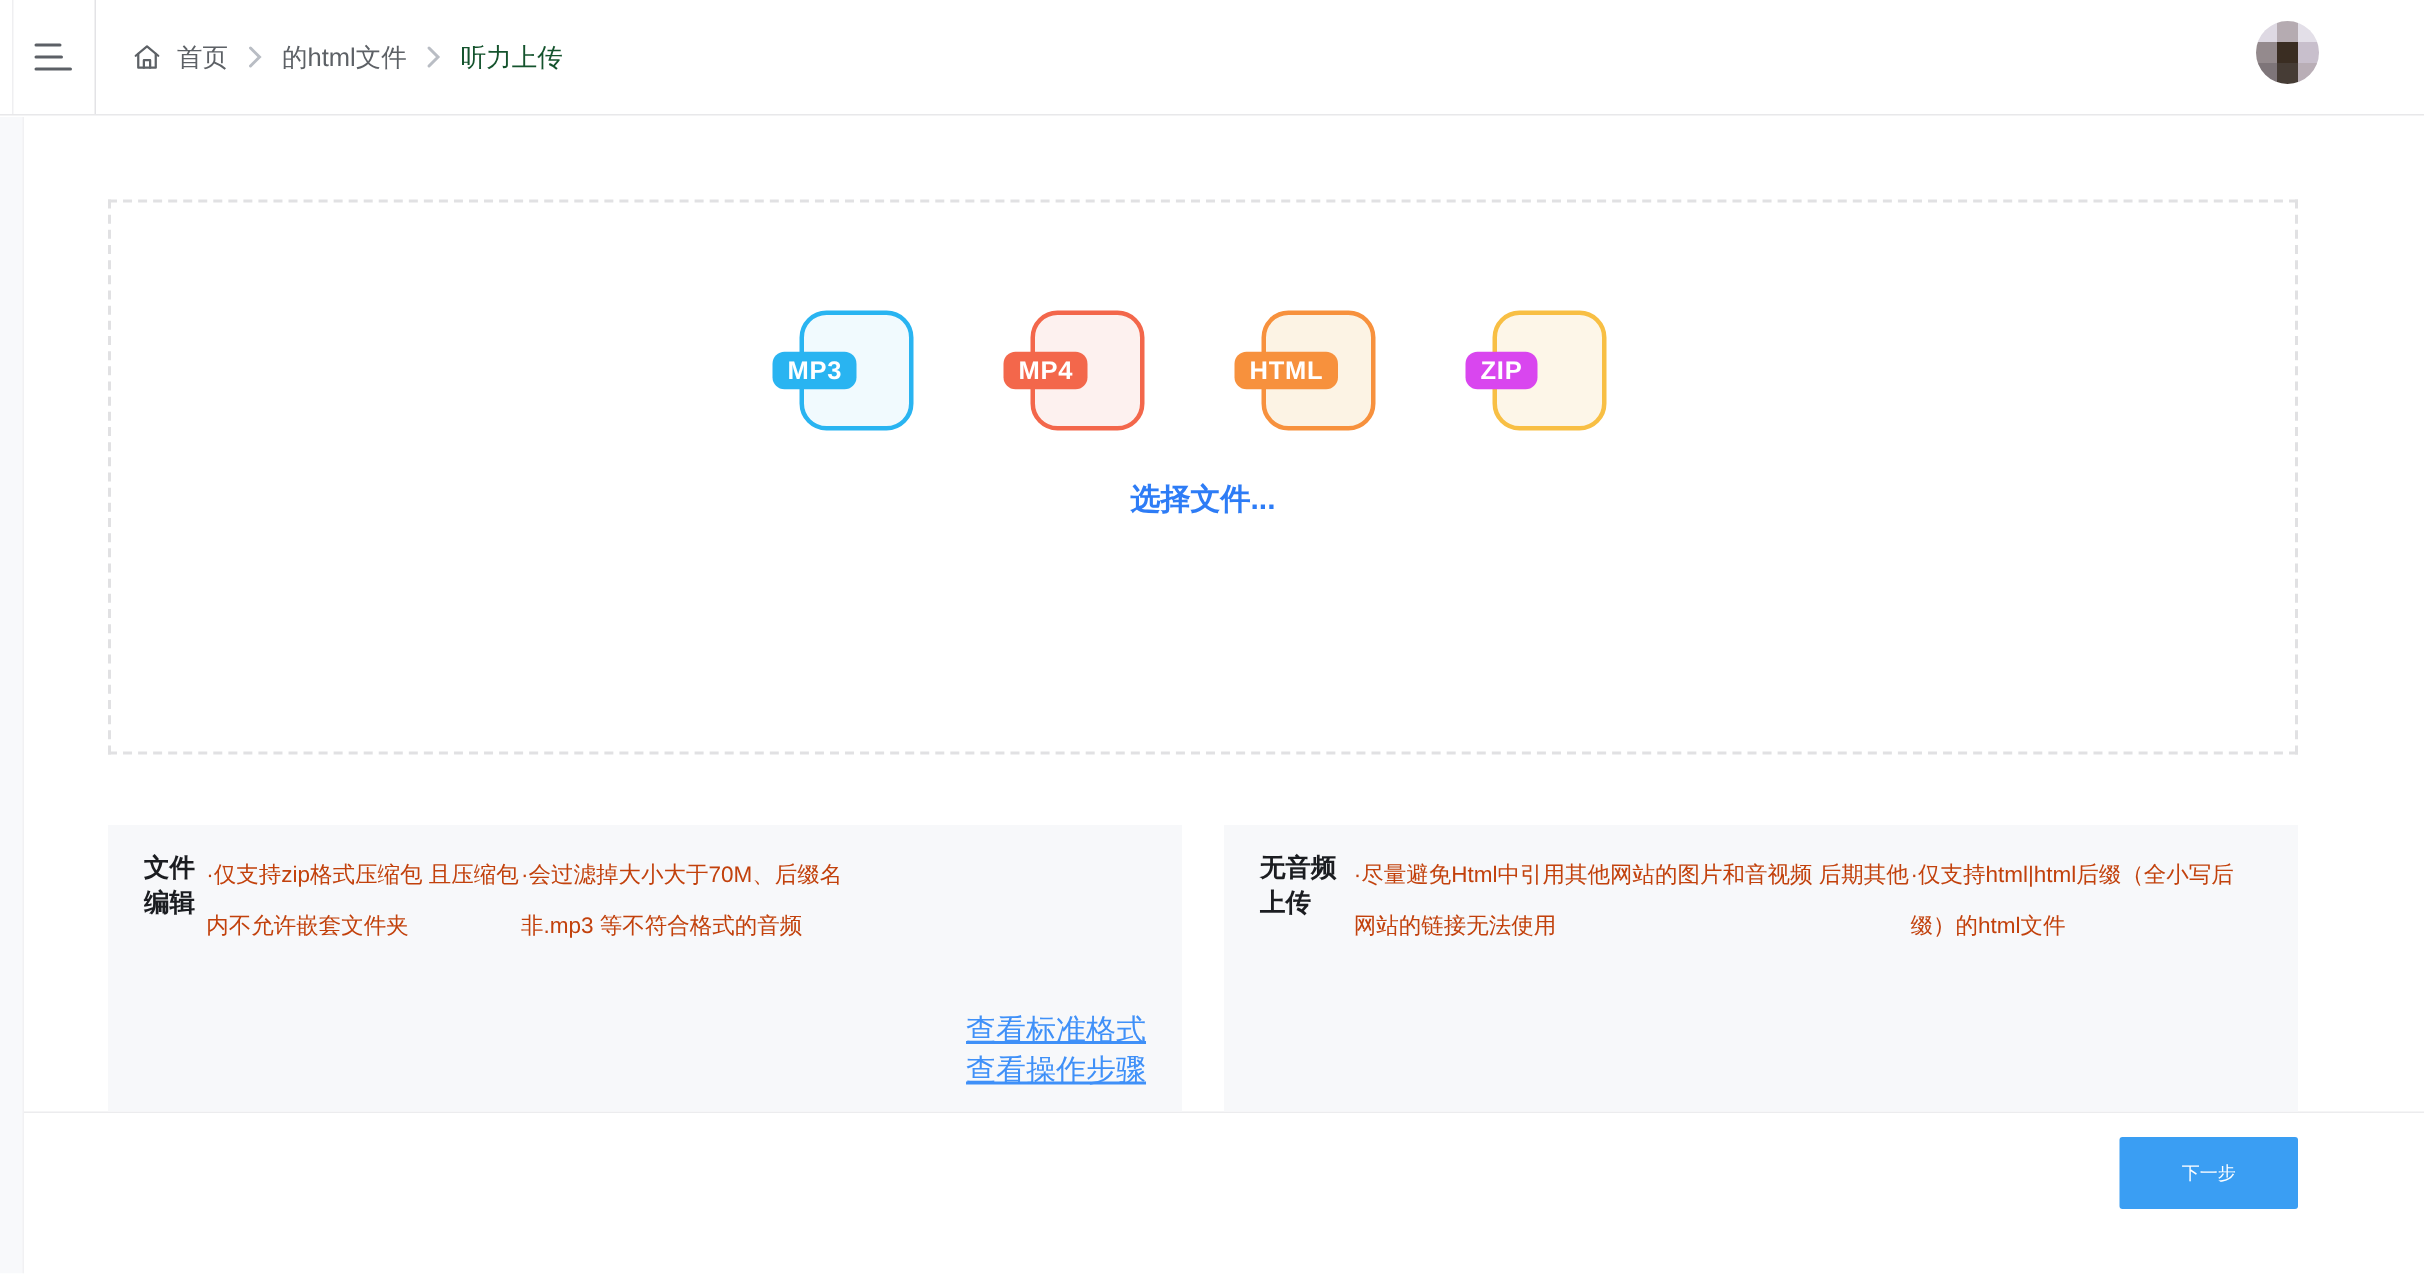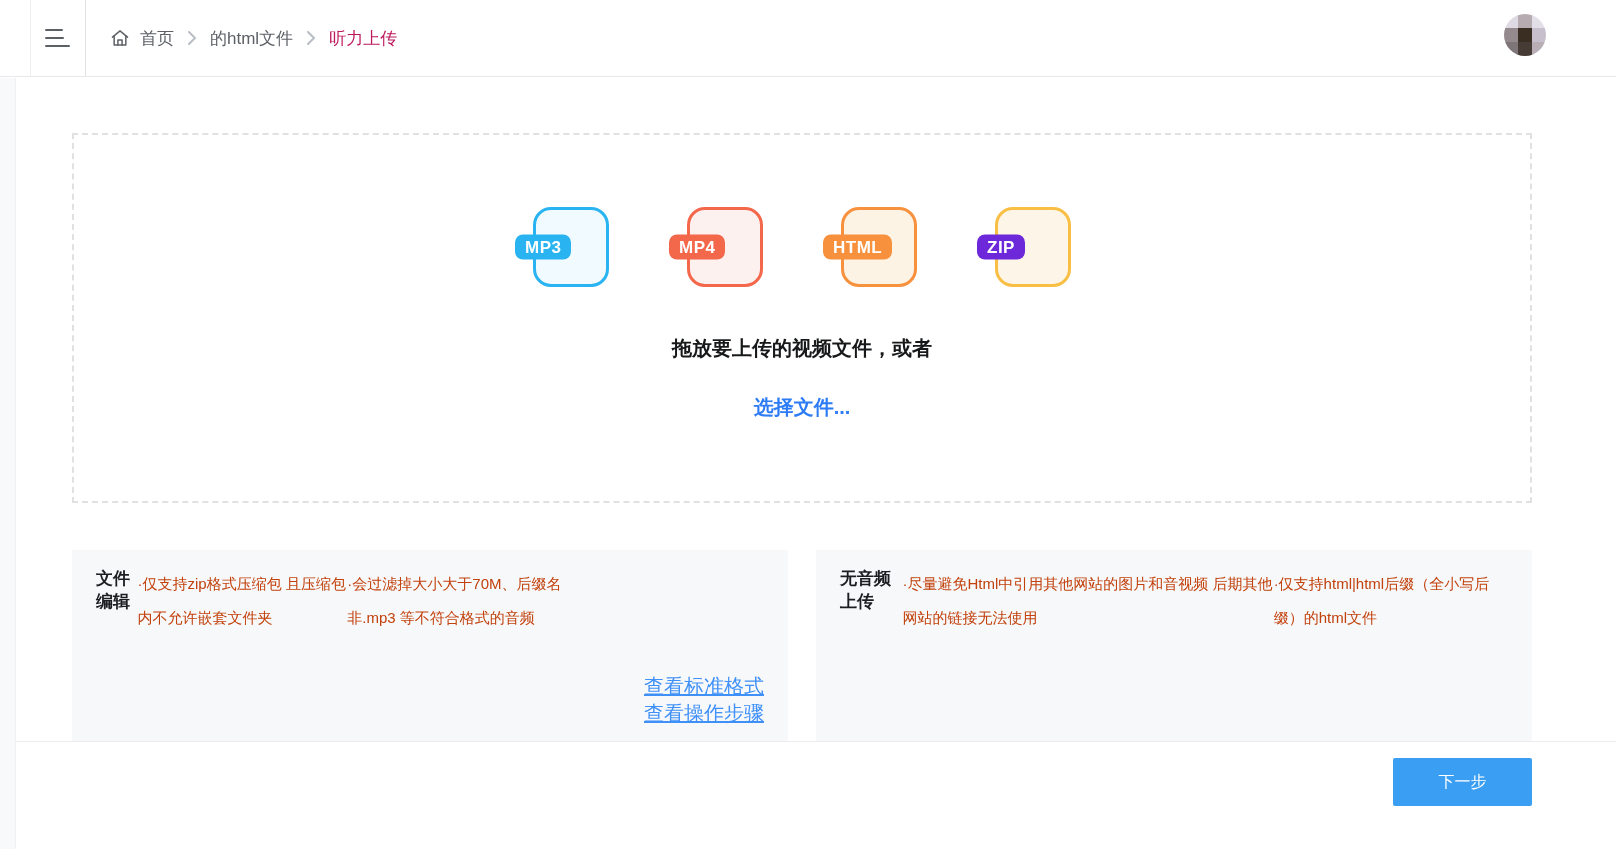--- a/index.html
+++ b/index.html
@@ -6,37 +6,37 @@
   html,body { width:1616px; height:849px; }
   body {
     font-family: "Liberation Sans", "DejaVu Sans", sans-serif;
     background:#ffffff; color:#303133; overflow:hidden; position:relative;
   }
 
   
   .topbar {
     height:77px; border-bottom:1px solid #e8e8ea;
     display:flex; align-items:center; position:relative; background:#fff;
-    padding-left:30px;
+    padding-left:8px;
   }
   .menu-btn {
     width:56px; height:100%;
     border-left:1px solid #efeff1; border-right:1px solid #e3e3e6;
     display:flex; align-items:center; justify-content:center; cursor:pointer;
   }
   .hamburger { width:26px; }
   .hamburger span { display:block; height:2px; background:#5c6066; border-radius:1px; }
   .hamburger span:nth-child(1){ width:18px; }
   .hamburger span:nth-child(2){ width:19px; margin-top:6px; }
   .hamburger span:nth-child(3){ width:25px; margin-top:6px; }
 
   .breadcrumb { display:flex; align-items:center; margin-left:24px; font-size:17px; color:#5d6166; }
   .breadcrumb .home-ic { display:flex; align-items:center; margin-right:10px; }
   .crumb { color:#5d6166; cursor:pointer; }
-  .crumb.active { color:#be185d; font-weight:500; cursor:default; }
+  .crumb.active { color:#14532d; font-weight:500; cursor:default; }
   .sep { margin:0 13px; display:flex; align-items:center; }
 
   .avatar {
     position:absolute; right:70px; top:14px; width:42px; height:42px;
     border-radius:50%; overflow:hidden; cursor:pointer;
   }
 
   
   .side-strip {
     position:absolute; left:0; top:78px; bottom:0; width:16px;
@@ -59,42 +59,42 @@
     color:#fff; font-weight:bold; font-size:17px; letter-spacing:.5px;
     padding:4px 10px; border-radius:8px; line-height:1; white-space:nowrap;
   }
   .ficon.c-mp3 { border-color:#29b4f1; background:#f1fafe; }
   .ficon.c-mp3 .badge { background:#29b4f1; }
   .ficon.c-mp4 { border-color:#f3674b; background:#fdf1ef; }
   .ficon.c-mp4 .badge { background:#f3674b; }
   .ficon.c-html { border-color:#f7913d; background:#fcf3e4;text-decoration:underline; }
   .ficon.c-html .badge { background:#f7913d; }
   .ficon.c-zip { border-color:#f8bf44; background:#fdf6e8; }
-  .ficon.c-zip .badge { background:#6d28d9; }
+  .ficon.c-zip .badge { background:#d946ef; }
 
   .drop-title { margin-top:48px; font-size:20px; font-weight:700; color:#17181a; }
   .choose-link { margin-top:32px; font-size:20px; font-weight:700; color:#2d7cf6; cursor:pointer; text-decoration:none; }
 
   
   .cards { display:flex; gap:28px; margin-top:47px; }
   .card {
     flex:1; height:191px; background:#f7f8fa; padding:17px 24px 14px 24px;
     display:flex; flex-direction:row;
   }
   .card-title { font-size:17px; font-weight:700; color:#1b1d21; margin-bottom:8px; }
   .card-bullet { font-size:15px; color:#c2410c; line-height:34px; }
   .card-links { margin-top:auto; text-align:right; }
   .card-links a { color:#3f90f8; font-size:20px; text-decoration:underline; margin-left:18px; cursor:pointer; }
 
   
   .section-divider { border-top:1px solid #ececee; margin-top:0; }
   .footer { display:flex; justify-content:flex-end; padding:16px 84px 0 0; }
   .next-btn {
-    width:139px; height:48px; background:#3a9ef3; color:#fff; border:none;
-    font-size:16px; border-radius:2px; cursor:pointer;
+    width:119px; height:48px; background:#3a9ef3; color:#fff; border:none;
+    font-size:12px; border-radius:2px; cursor:pointer;
     font-family:"Liberation Sans","DejaVu Sans",sans-serif;
   }
 </style>
 </head>
 <body>
 
 <header class="topbar">
   <div class="menu-btn">
     <div class="hamburger">
       <span></span>
@@ -154,21 +154,20 @@
         <div class="ficon c-mp4">
           <span class="badge">MP4</span>
         </div>
         <div class="ficon c-html">
           <span class="badge">HTML</span>
         </div>
         <div class="ficon c-zip">
           <span class="badge">ZIP</span>
         </div>
       </div>
-      <p class="drop-title">拖放要上传的视频文件，或者</p>
       <a class="choose-link">选择文件...</a>
     </section>
 
     <div class="cards">
       <div class="card">
         <div class="card-title">文件编辑</div>
         <div class="card-bullet">·仅支持zip格式压缩包 且压缩包内不允许嵌套文件夹</div>
         <div class="card-bullet">·会过滤掉大小大于70M、后缀名非.mp3 等不符合格式的音频</div>
         <div class="card-links">
           <a>查看标准格式</a>

